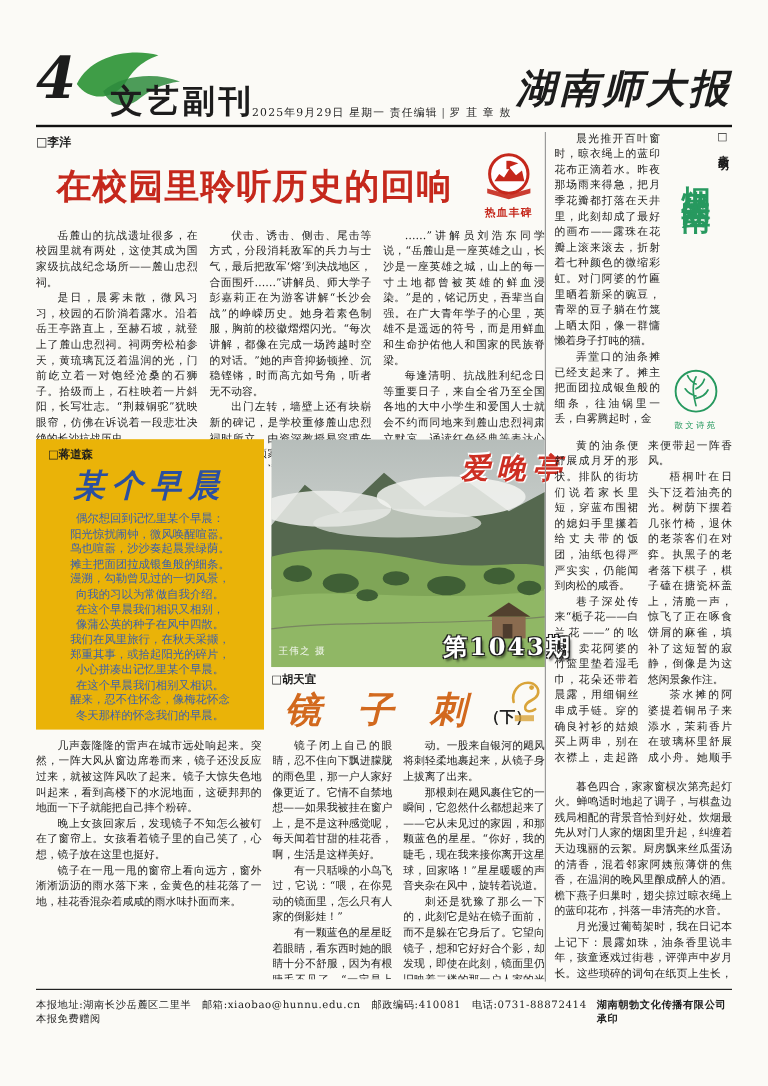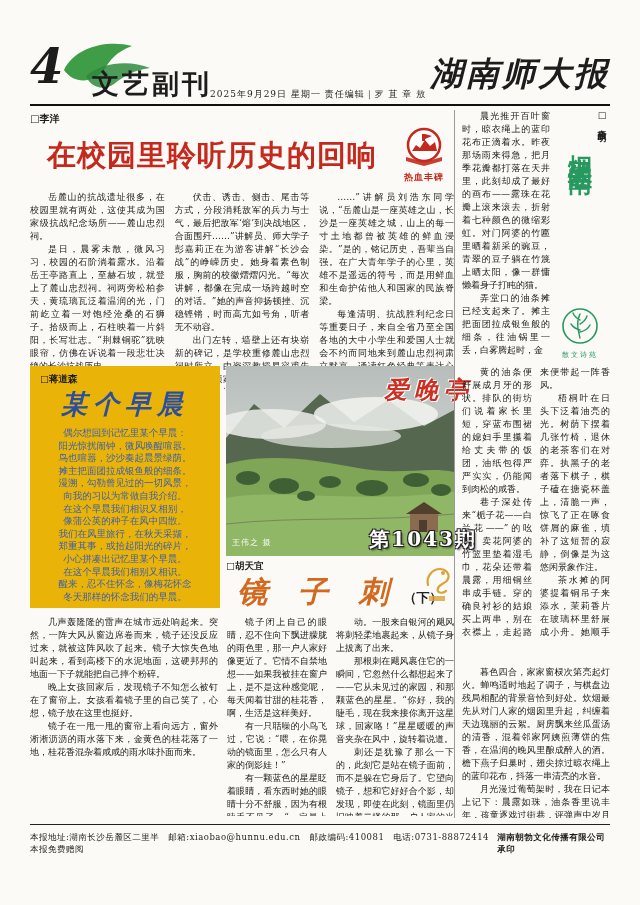--- a/index.html
+++ b/index.html
@@ -67,21 +67,21 @@
   .sidebar-colA{width:88px;flex:none;font-size:9px;line-height:13px;text-align:justify;}
   .sidebar-strip{flex:1;position:relative;}
   .sidebar-author{position:absolute;top:0;right:2px;writing-mode:vertical-rl;font-size:9px;font-weight:700;letter-spacing:2px;}
   .sidebar-title{position:absolute;top:26px;left:50%;transform:translateX(-50%);writing-mode:vertical-rl;
                  font-size:24px;font-weight:900;color:var(--green);letter-spacing:3px;line-height:1;}
   .prose-seal{position:absolute;bottom:0;left:50%;transform:translateX(-50%);text-align:center;}
   .seal-caption{font-size:7px;color:var(--green);letter-spacing:2px;}
   .sidebar-midcols{margin-top:6px;height:280px;column-count:2;column-gap:8px;font-size:9px;line-height:13px;
                    text-align:justify;overflow:hidden;}
   .sidebar-midcols p{margin:0;text-indent:2em;}
-  .sidebar-tail{margin-top:20px;font-size:9px;line-height:13px;text-align:justify;}
+  .sidebar-tail{margin-top:4px;font-size:9px;line-height:13px;text-align:justify;}
 
   
   .footer{position:absolute;left:30px;top:824px;width:580px;border-top:1.5px solid #222;padding-top:7px;
           display:flex;justify-content:space-between;font-size:8.5px;letter-spacing:.5px;}
   .footer-right{font-weight:700;}
 </style>
 </head>
 <body>
 
 <div class="page">

